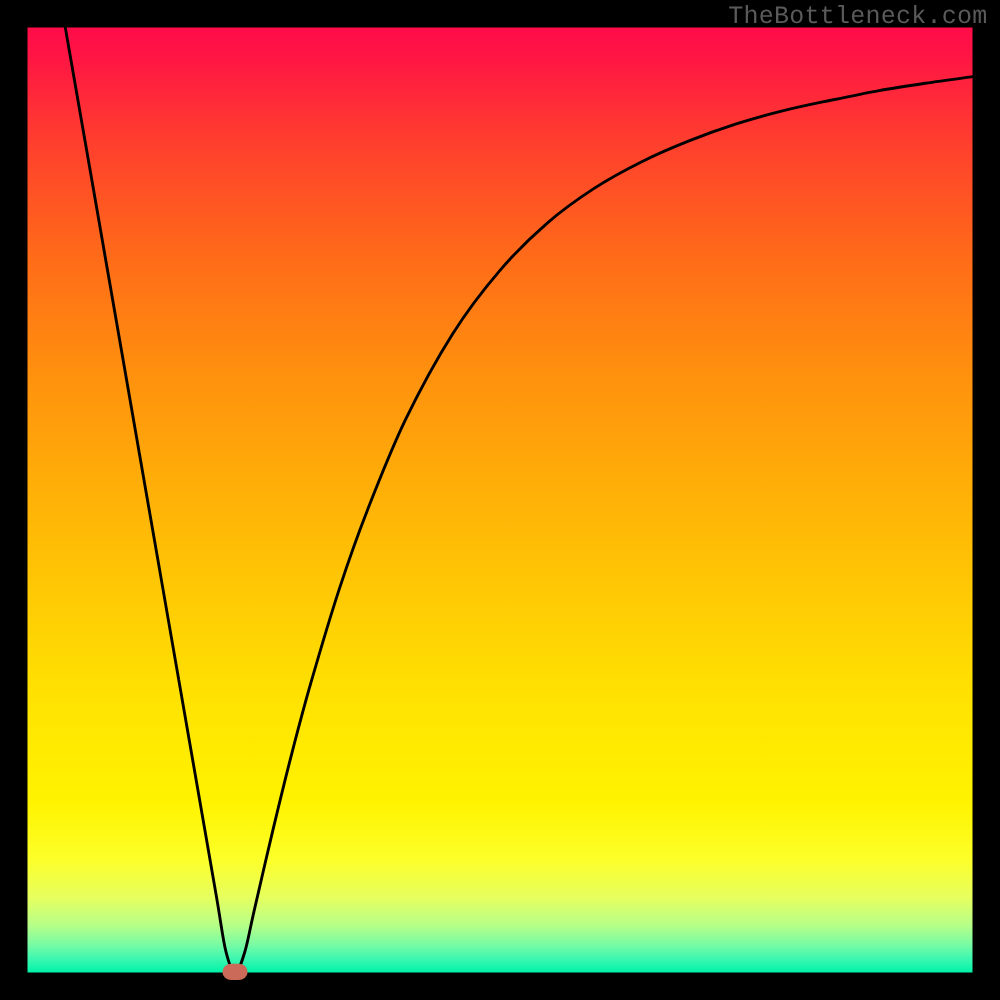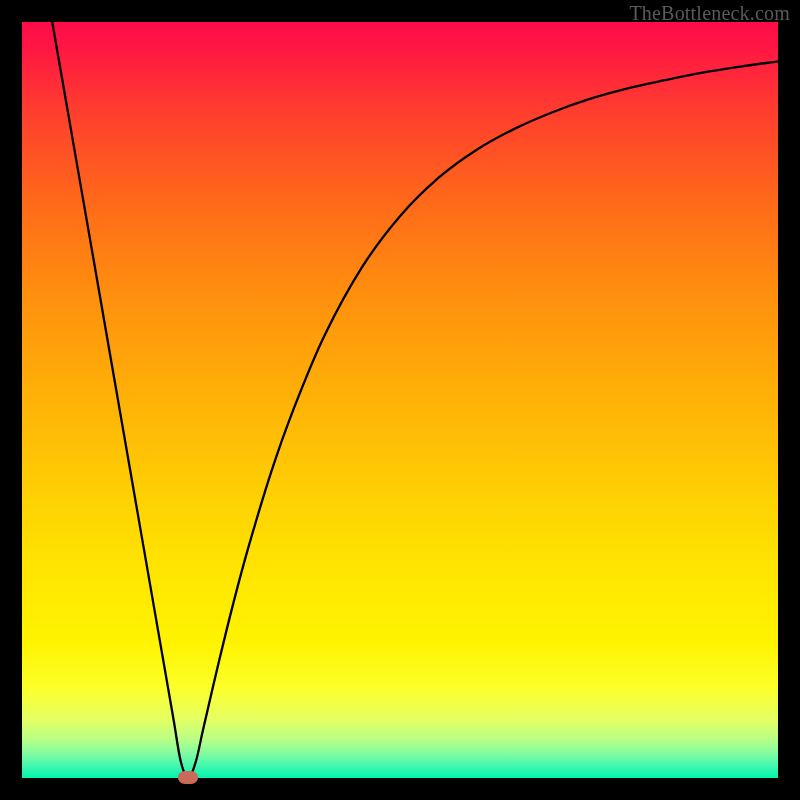--- a/index.html
+++ b/index.html
@@ -55,21 +55,21 @@
     position: absolute;
     width: 20px;
     height: 13px;
     border-radius: 7px / 6px;
     background: #cb6a58;
   }
   .watermark {
     position: absolute;
     top: 2px;
     right: 10px;
-    font-family: Liberation Serif, serif;
+    font-family: Liberation Mono, monospace;
     font-size: 20px;
     color: #5a5a5a;
     letter-spacing: 0.2px;
     z-index: 10;
   }
 </style>
 </head>
 <body>
 
 <div class="watermark">TheBottleneck.com</div>

